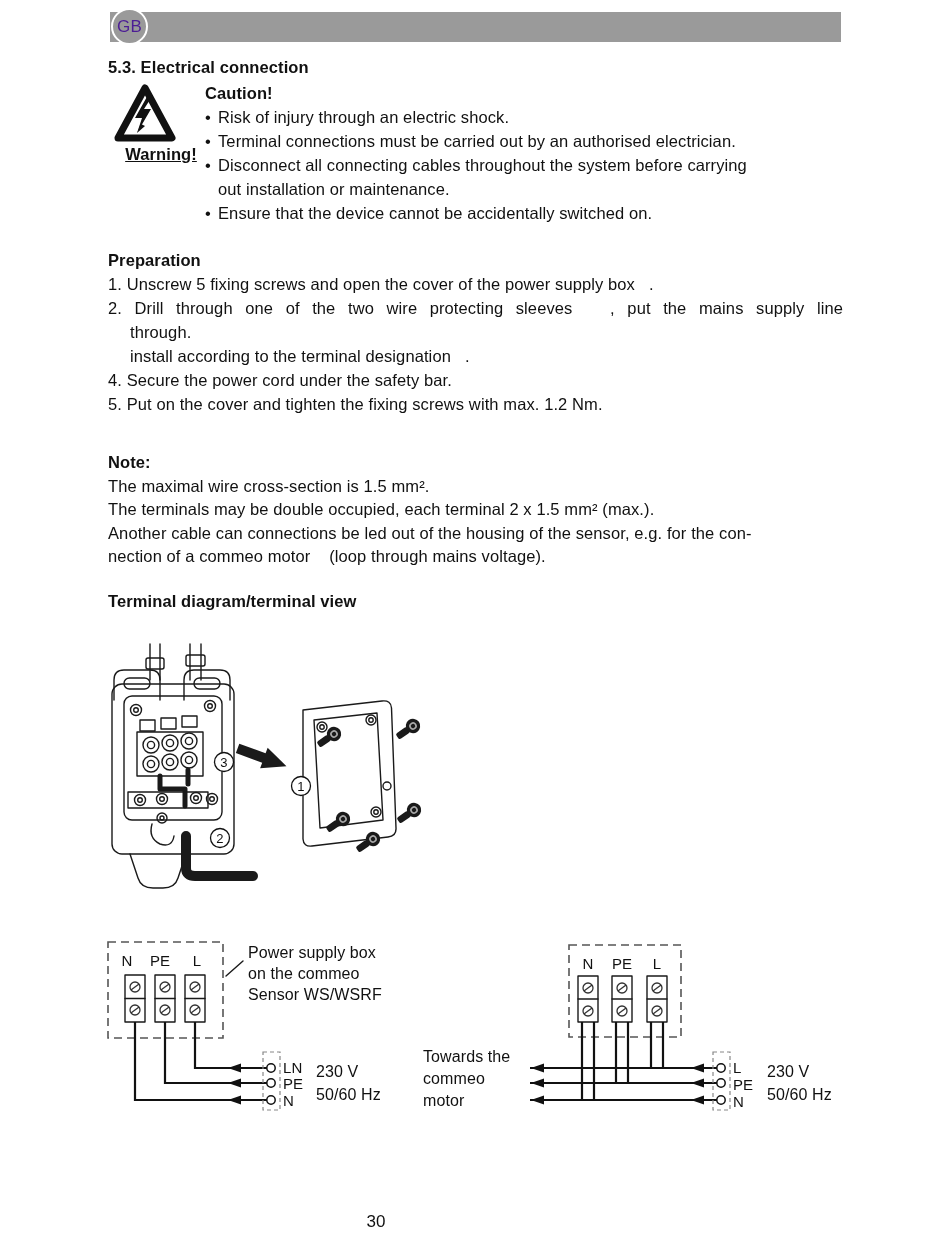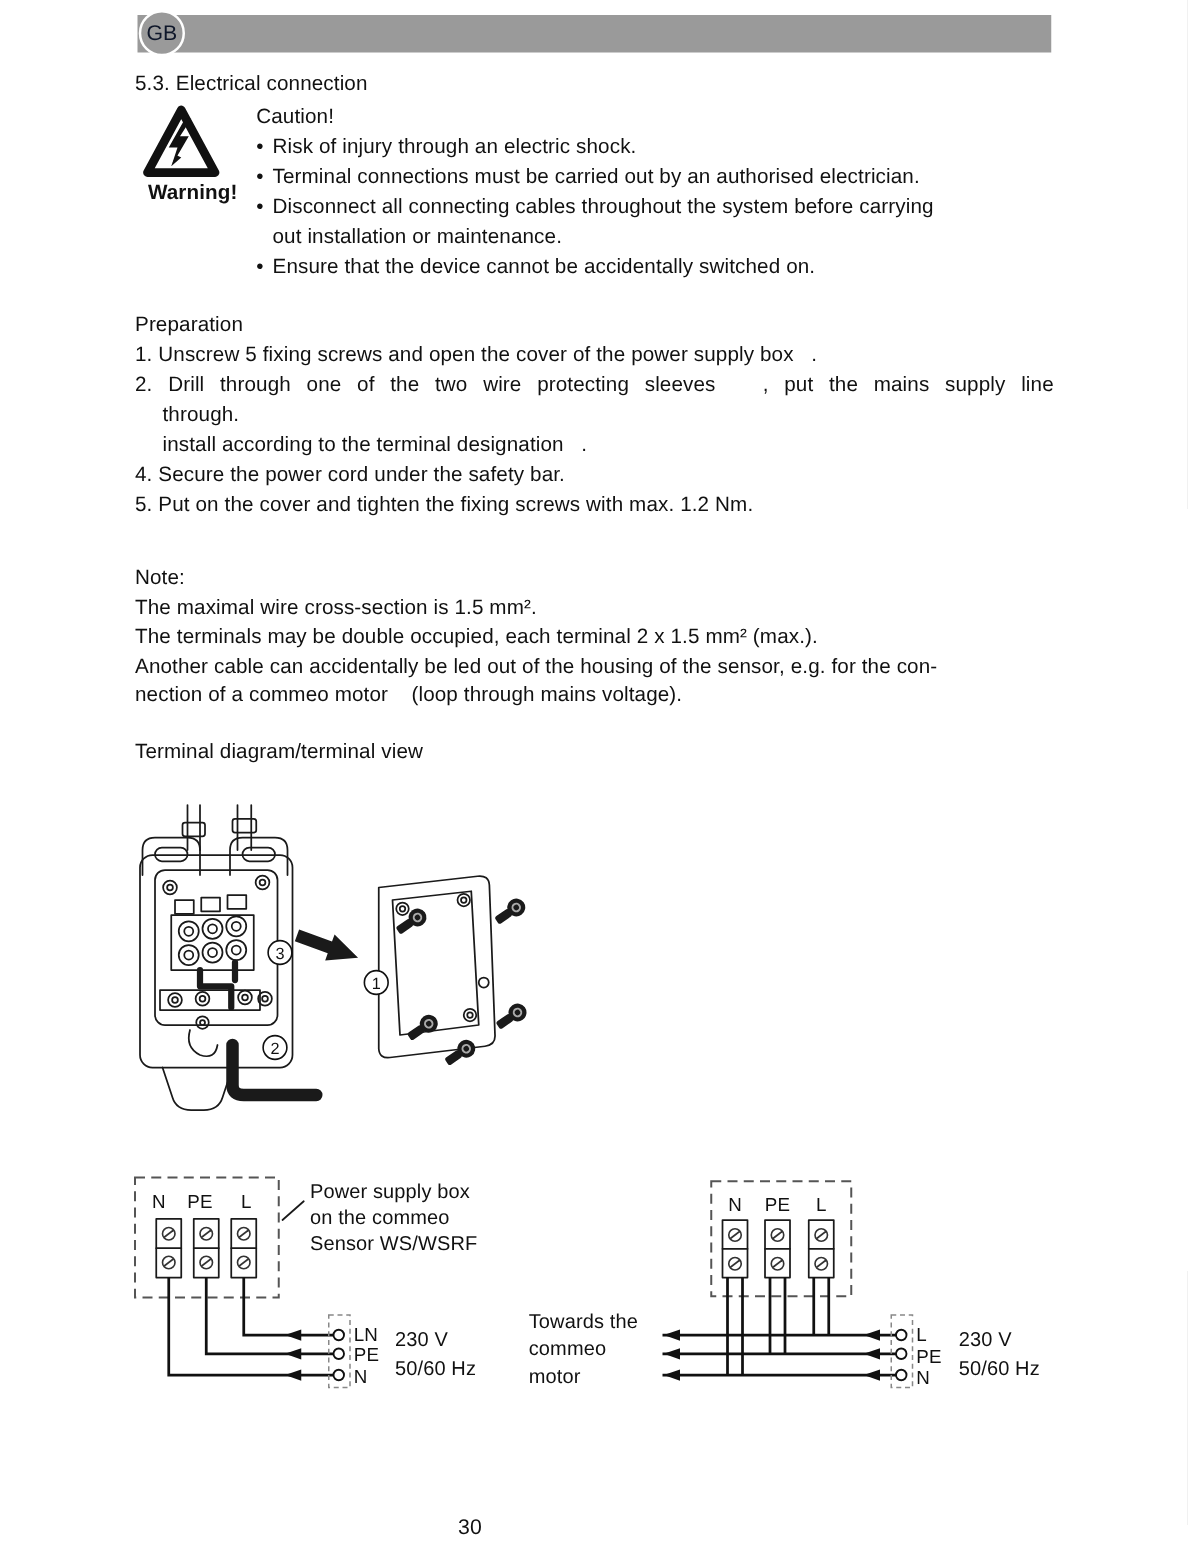--- a/index.html
+++ b/index.html
@@ -3,32 +3,32 @@
 <meta charset="utf-8">
 <style>
   html,body { margin:0; padding:0; background:#e8e8e8; }
   .page {
     position:relative; width:950px; height:1244px; margin:0 auto;
     background:#ffffff; overflow:hidden;
     font-family:"Liberation Sans","DejaVu Sans",sans-serif;
     color:#111; font-size:16.5px; letter-spacing:0.1px;
   }
   .abs { position:absolute; }
-  .bold { font-weight:400; }
+  .bold { font-weight:700; }
 
   
   .header-bar { left:110px; top:12px; width:731px; height:30px; background:#9a9a9a; }
   .gb-badge {
     left:111px; top:8px; width:37px; height:37px; border-radius:50%;
     background:#9a9a9a; border:2.5px solid #ffffff; box-sizing:border-box;
-    color:#0f172a; font-size:17px; display:flex; align-items:center; justify-content:center;
+    color:#4c1d95; font-size:17px; display:flex; align-items:center; justify-content:center;
   }
 
   
-  .warning-label { left:100px; top:145px; width:90px; text-align:right; font-weight:700; }
+  .warning-label { left:116px; top:145px; width:90px; text-align:center; font-weight:700;text-decoration:underline; }
 
   
   .caution { left:205px; top:81px; width:645px; line-height:24px; }
   .bullet-item { display:flex; }
   .bullet-glyph { width:13px; flex:none; }
   .bullet-text { flex:1; }
 
   
   .prep { left:108px; top:248px; width:735px; line-height:24px; }
   .step-line2 { margin-left:22px; }
@@ -117,21 +117,21 @@
     </div>
     <div>
       <div>5. Put on the cover and tighten the fixing screws with max. 1.2 Nm.</div>
     </div>
   </div>
 
   <div class="abs note">
     <div class="bold">Note:</div>
     <div>The maximal wire cross-section is 1.5 mm².</div>
     <div>The terminals may be double occupied, each terminal 2 x 1.5 mm² (max.).</div>
-    <div>Another cable can accidentally be led out of the housing of the sensor, e.g. for the con-</div>
+    <div>Another cable can connections be led out of the housing of the sensor, e.g. for the con-</div>
     <div>nection of a commeo motor&nbsp;&nbsp;&nbsp;&nbsp;(loop through mains voltage).</div>
   </div>
 
   <div class="abs terms">
     <div class="bold">Terminal diagram/terminal view</div>
   </div>
 
   <svg class="abs" style="left:100px; top:642px;" width="390" height="252" viewBox="0 0 390 252">
     <g class="draw">
 

